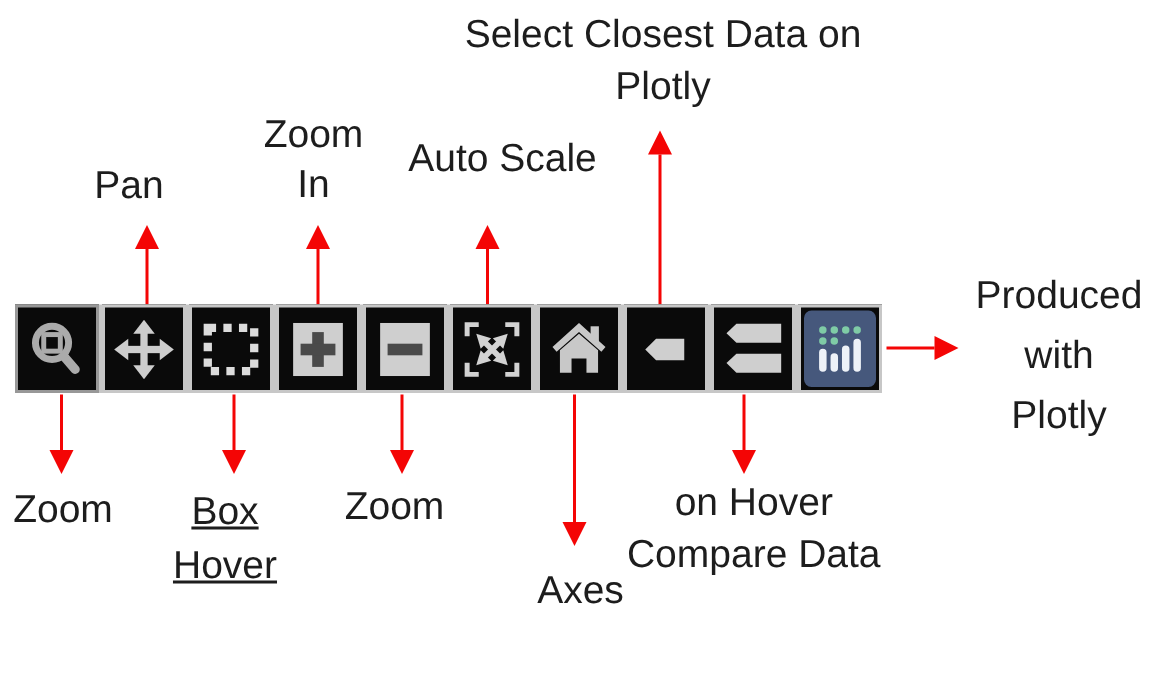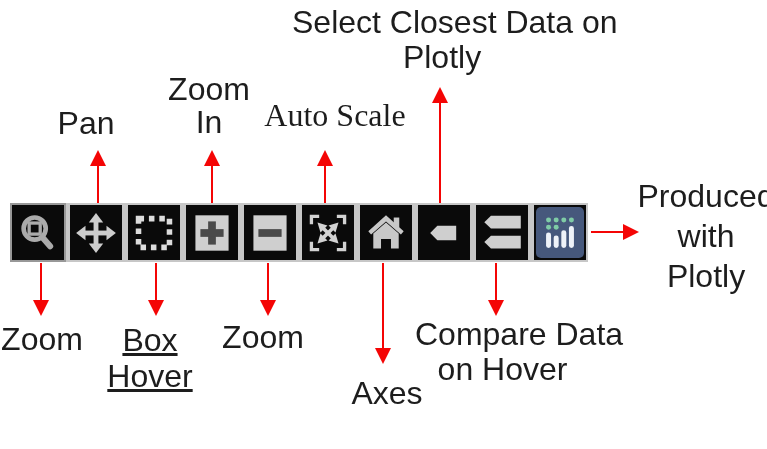--- a/index.html
+++ b/index.html
@@ -13,21 +13,21 @@
     --plotly-tile:#46587c;
     --plotly-dot:#7fcba6;
     --plotly-bar:#eef2f8;
   }
   html,body{margin:0;padding:0;background:#fff;}
   #stage{
     position:relative;width:767px;height:449px;background:#ffffff;
     font-family:"Liberation Sans", sans-serif;color:var(--ink);overflow:hidden;
   }
   
-  .lbl{position:absolute;text-align:center;font-size:32px;line-height:35px;color:var(--ink);}
+  .lbl{position:absolute;text-align:center;font-size:26px;line-height:35px;color:var(--ink);}
   .lbl .ln{white-space:nowrap;}
   
   .arrow-v{position:absolute;display:flex;flex-direction:column;align-items:center;width:16px;}
   .arrow-v .shaft{width:2.6px;flex:1;background:var(--red);}
   .head-up{width:0;height:0;border-left:8px solid transparent;border-right:8px solid transparent;border-bottom:16px solid var(--red);}
   .head-down{width:0;height:0;border-left:8px solid transparent;border-right:8px solid transparent;border-top:16px solid var(--red);}
   .arrow-h{position:absolute;display:flex;flex-direction:row;align-items:center;height:16px;}
   .arrow-h .shaft{height:2.6px;flex:1;background:var(--red);}
   .head-right{width:0;height:0;border-top:8px solid transparent;border-bottom:8px solid transparent;border-left:16px solid var(--red);}
   
@@ -54,40 +54,40 @@
     <div class="ln">Select Closest Data on</div>
     <div class="ln">Plotly</div>
   </div>
   <div class="lbl" style="left:159px;top:73px;width:100px;line-height:33px;">
     <div class="ln">Zoom</div>
     <div class="ln">In</div>
   </div>
   <div class="lbl" style="left:36px;top:106px;width:100px;">
     <div class="ln">Pan</div>
   </div>
-  <div class="lbl" style="left:255px;top:98px;width:160px;font-family:Liberation Serif, serif;">
+  <div class="lbl" style="left:255px;top:88px;width:160px;">
     <div class="ln">Auto Scale</div>
   </div>
 
   <div class="lbl" style="left:1px;top:322px;width:82px;">
     <div class="ln">Zoom</div>
   </div>
   <div class="lbl" style="left:100px;top:322px;width:100px;line-height:36px;text-decoration:underline;">
     <div class="ln">Box</div>
     <div class="ln">Hover</div>
   </div>
   <div class="lbl" style="left:213px;top:319px;width:100px;line-height:36px;">
     <div class="ln">Zoom</div>
   </div>
   <div class="lbl" style="left:337px;top:377px;width:100px;line-height:33px;">
     <div class="ln">Axes</div>
   </div>
   <div class="lbl" style="left:415px;top:317px;width:175px;">
+    <div class="ln">on Hover</div>
     <div class="ln">Compare Data</div>
-    <div class="ln">on Hover</div>
   </div>
 
   <div class="lbl" style="left:635px;top:176px;width:142px;line-height:40px;">
     <div class="ln">Produced</div>
     <div class="ln">with</div>
     <div class="ln">Plotly</div>
   </div>
 
   <div class="arrow-v" style="left:90px;top:150px;height:53px;">
     <div class="head-up"></div>

